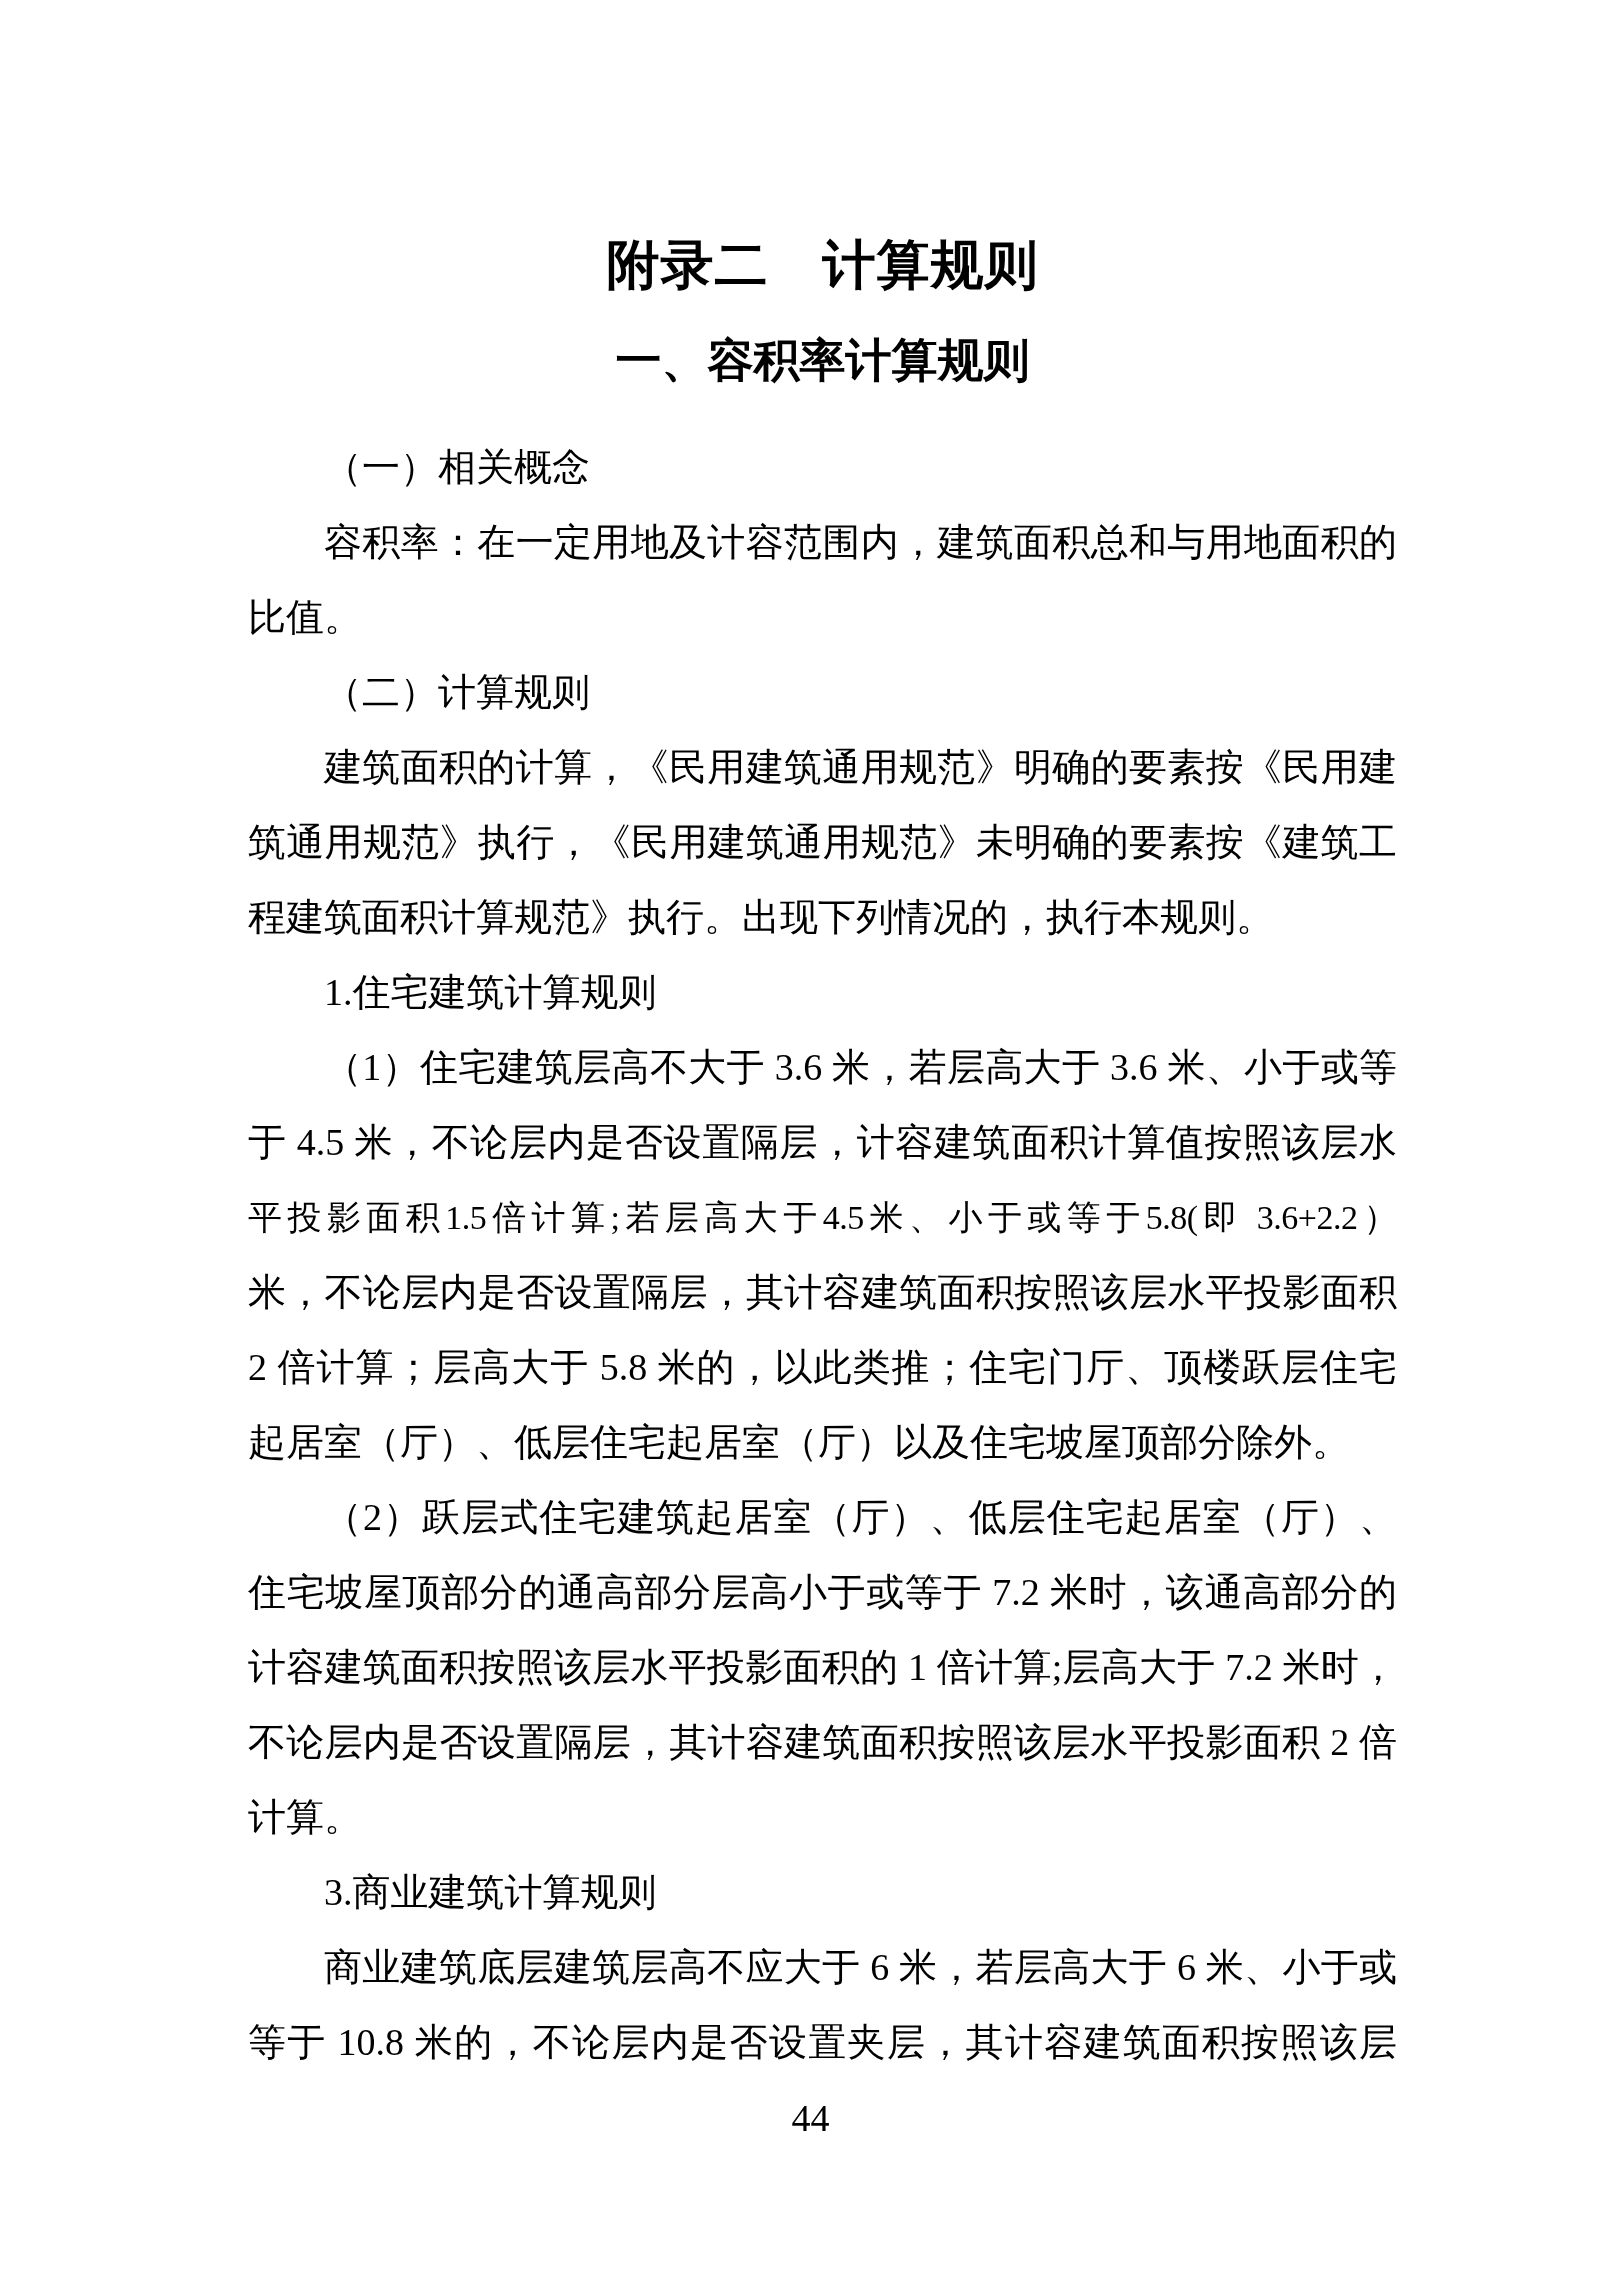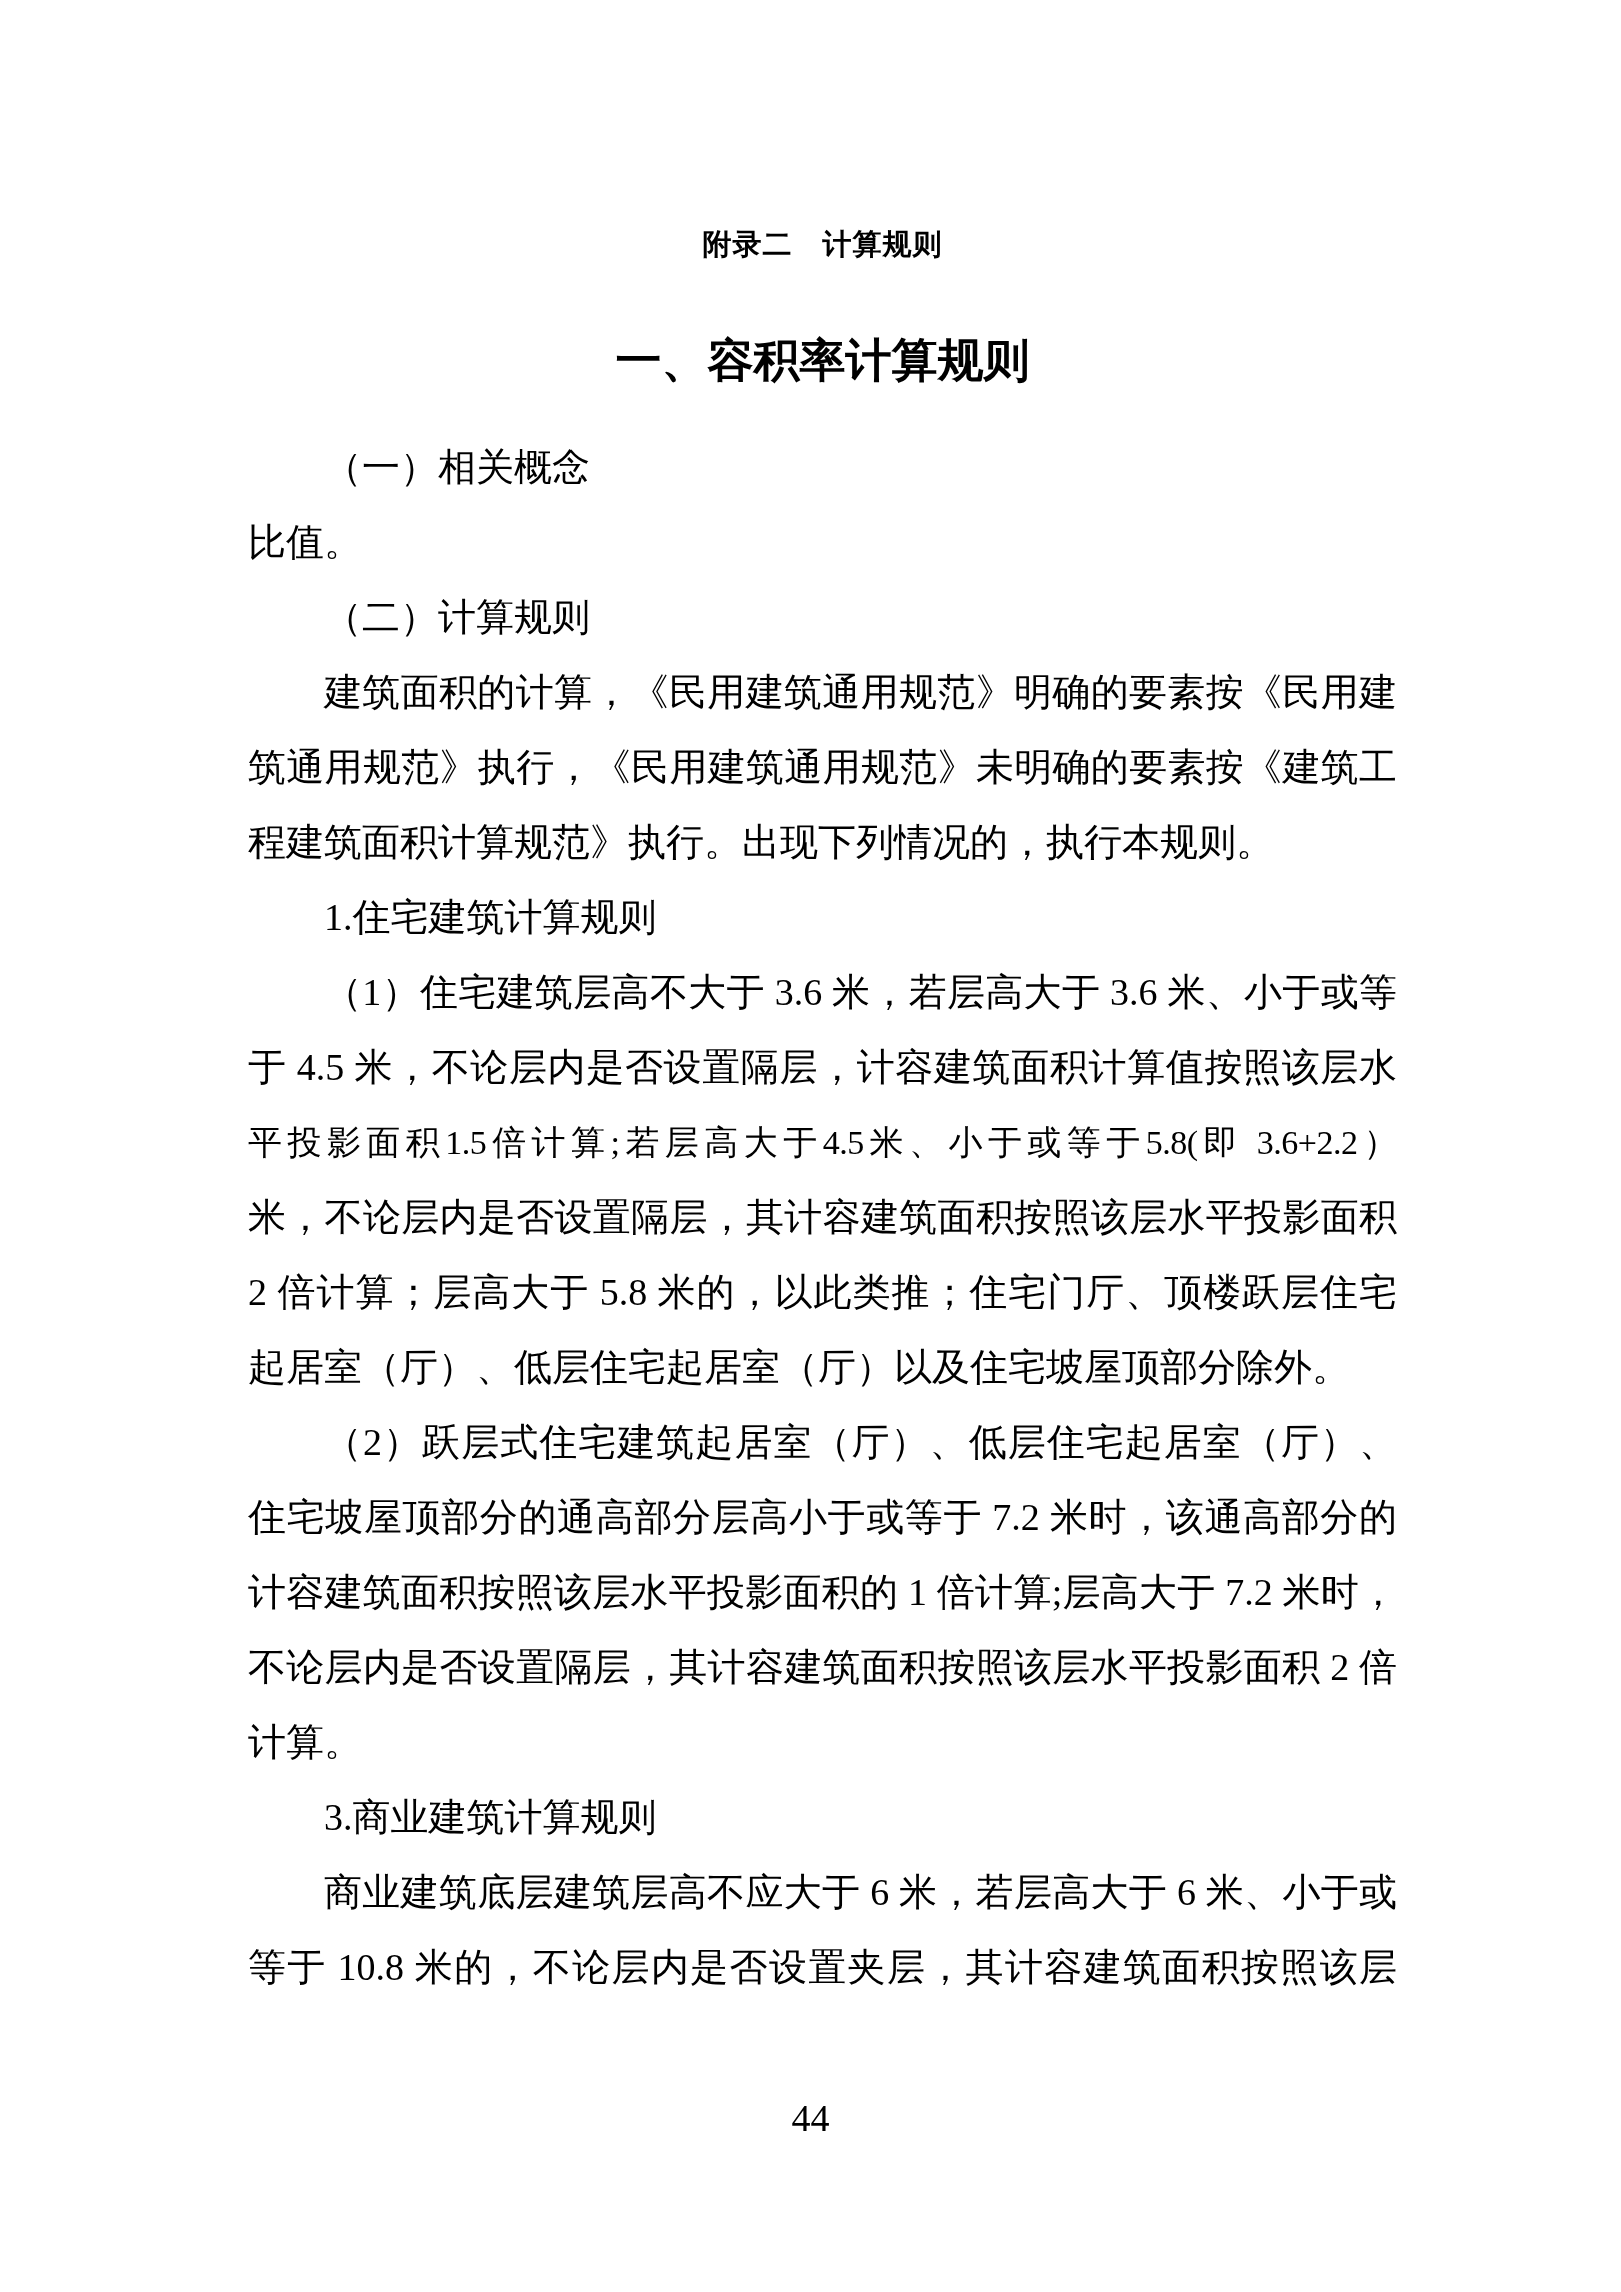--- a/index.html
+++ b/index.html
@@ -13,25 +13,25 @@
     height: 2293px;
     background: #ffffff;
     color: #000000;
     font-family: "Liberation Serif", "DejaVu Serif", serif;
     overflow: hidden;
   }
   .doc-title {
     position: absolute;
     left: 248px;
     width: 1149px;
-    top: 220px;
+    top: 240px;
     text-align: center;
     font-family: "Liberation Sans", "DejaVu Sans", sans-serif;
     font-weight: bold;
-    font-size: 29px;
+    font-size: 53px;
     line-height: 49px;
     letter-spacing: 1px;
     white-space: nowrap;
   }
   .doc-subtitle {
     position: absolute;
     left: 248px;
     width: 1149px;
     top: 339px;
     text-align: center;
@@ -83,20 +83,21 @@
 <body>
 
 <div class="page">
 
   <div class="doc-title">附录二　计算规则</div>
 
   <div class="doc-subtitle">一、容积率计算规则</div>
 
   <div class="body-text">
     <div class="line indent plain">（一）相关概念</div>
+    <div class="line indent jl">容积率：在一定用地及计容范围内，建筑面积总和与用地面积的</div>
     <div class="line plain">比值。</div>
     <div class="line indent plain">（二）计算规则</div>
     <div class="line indent jl">建筑面积的计算，《民用建筑通用规范》明确的要素按《民用建</div>
     <div class="line jl">筑通用规范》执行，《民用建筑通用规范》未明确的要素按《建筑工</div>
     <div class="line plain">程建筑面积计算规范》执行。出现下列情况的，执行本规则。</div>
     <div class="line indent plain">1.住宅建筑计算规则</div>
     <div class="line indent jl">（1）住宅建筑层高不大于 3.6 米，若层高大于 3.6 米、小于或等</div>
     <div class="line jl">于 4.5 米，不论层内是否设置隔层，计容建筑面积计算值按照该层水</div>
     <div class="line jl compressed">平投影面积1.5倍计算;若层高大于4.5米、小于或等于5.8(即 3.6+2.2）</div>
     <div class="line jl">米，不论层内是否设置隔层，其计容建筑面积按照该层水平投影面积</div>

